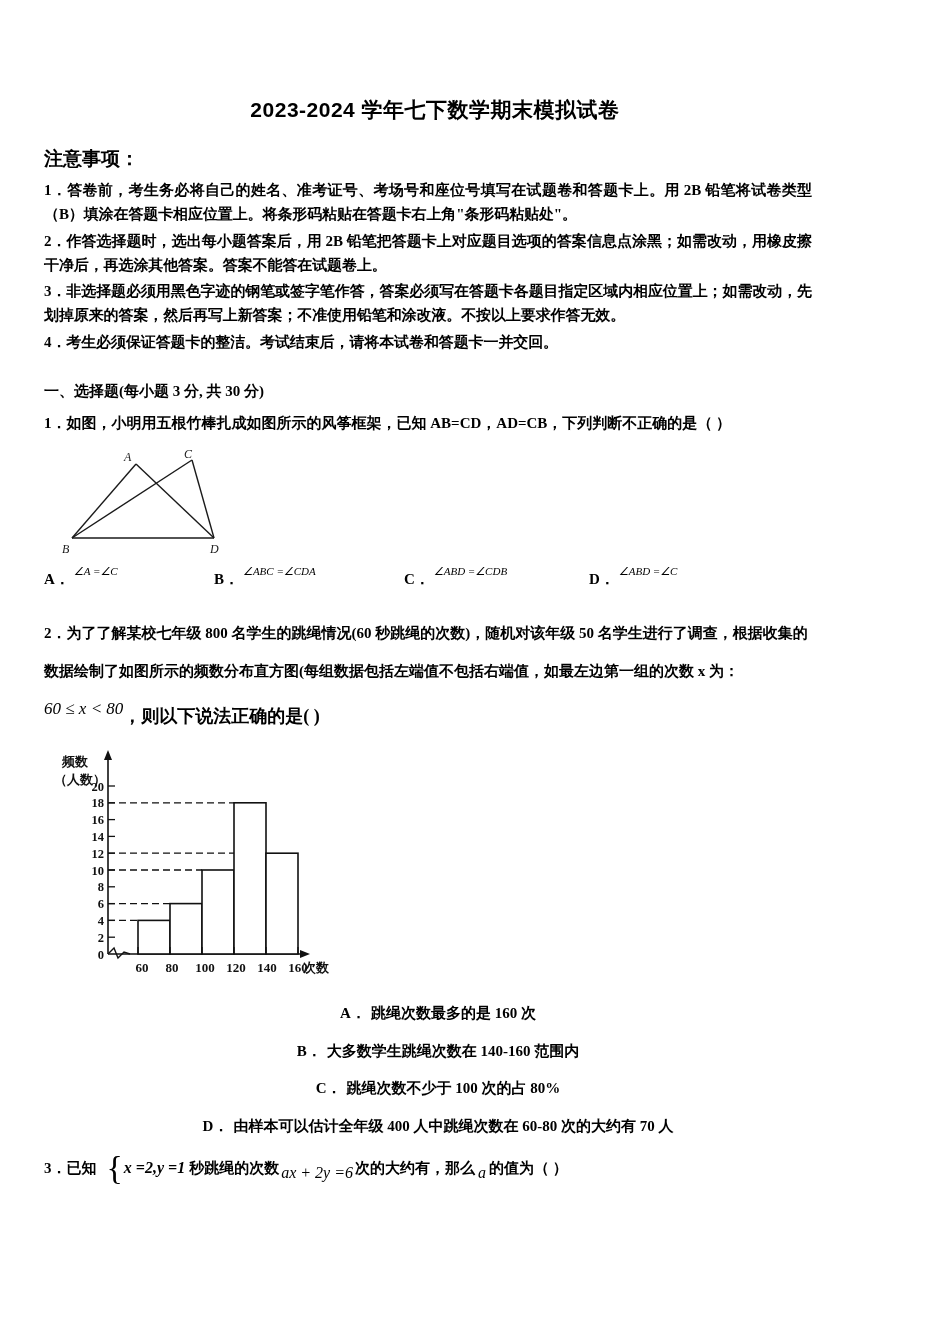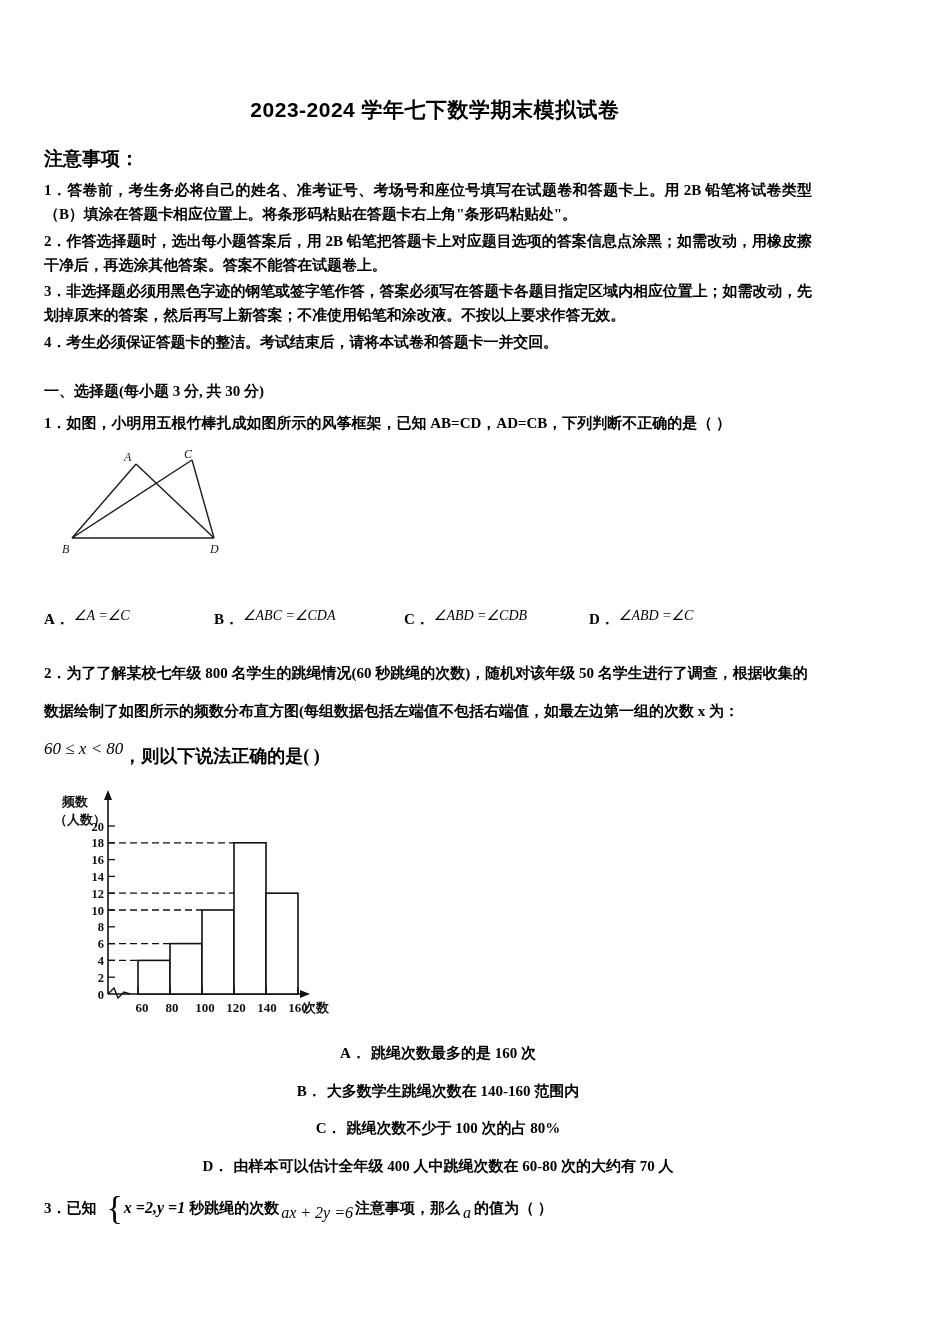--- a/index.html
+++ b/index.html
@@ -72,25 +72,24 @@
     align-items: baseline;
   }
   .opt-letter {
     font-weight: bold;
     font-size: 15px;
     align-self: flex-end;
     padding-right: 4px;
   }
   .opt-math {
     font-family: "Liberation Serif", serif;
-    font-size: 14px;
+    font-size: 11px;
     font-style: italic;
     position: relative;
     top: -5px;
-    margin-top: 42px;
   }
 
   
   .ineq-line { display: flex; align-items: center; margin-top: 14px; }
   .ineq {
     font-family: "Liberation Serif", serif;
     font-size: 17px;
     font-style: italic;
     position: relative;
     top: -7px;
@@ -312,18 +311,18 @@
     <span class="lbl">3．已知</span>
     <span class="sys">
       <span class="brace">{</span>
       <span class="rows">
         <span>x =2,</span>
         <span>y =1</span>
       </span>
     </span>
     <span>秒跳绳的次数</span>
     <span class="inline-eq">ax + 2y =6</span>
-    <span>注意事项，那么</span>
+    <span>次的大约有，那么</span>
     <span class="var-a">a</span>
     <span>的值为（  ）</span>
   </div>
 
 </div>
 
 </body></html>

